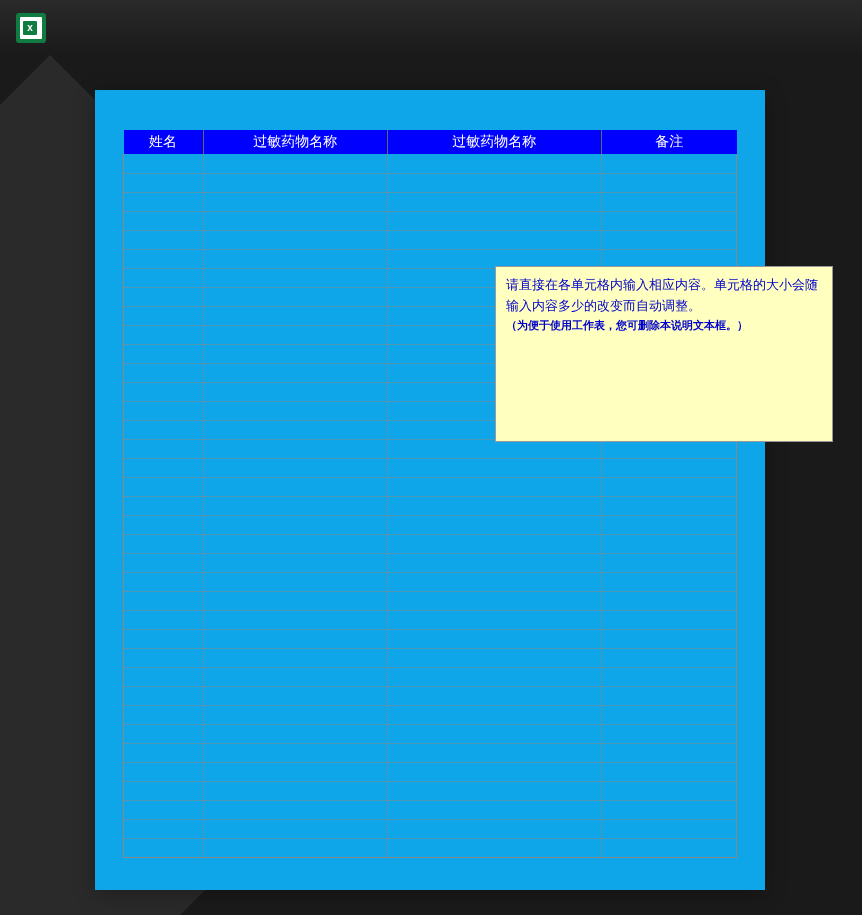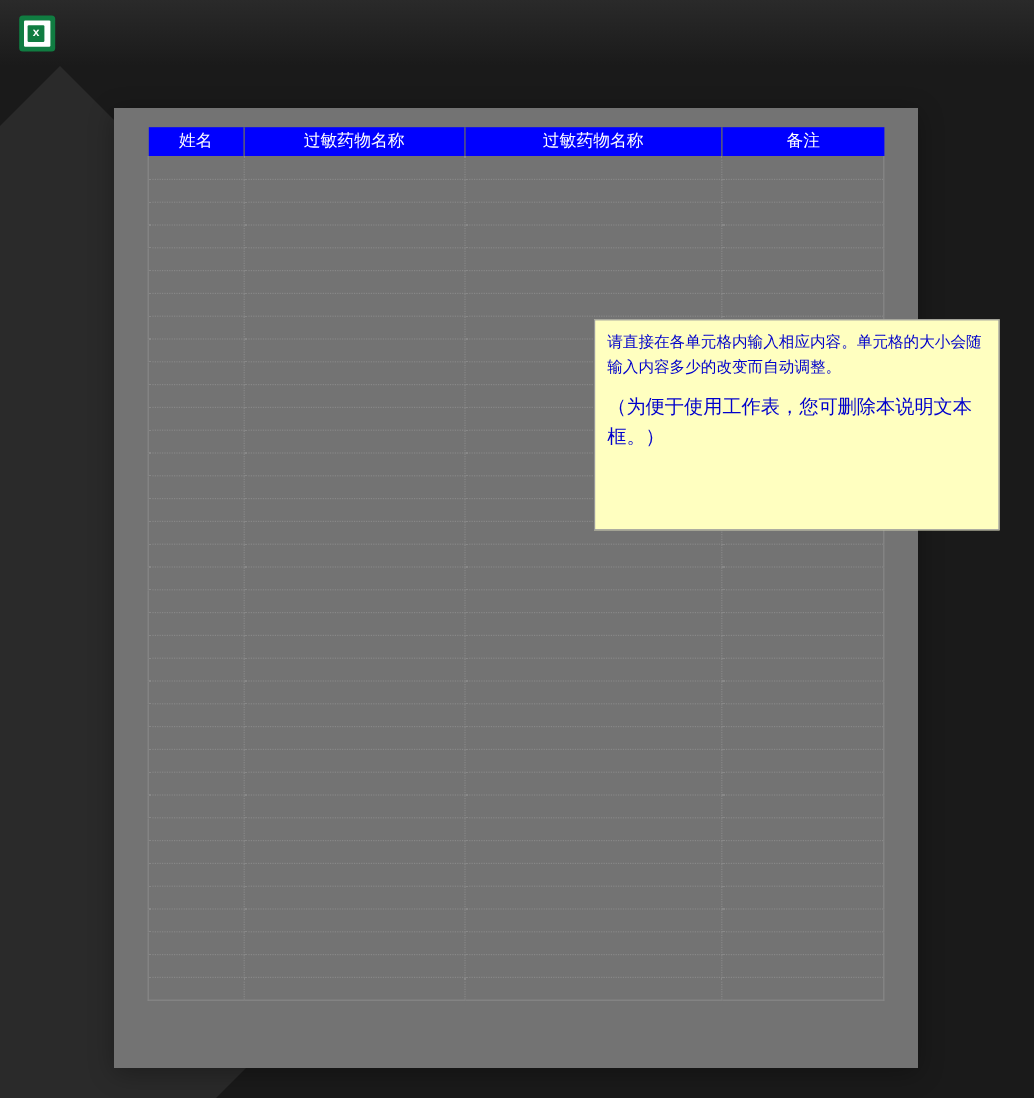--- a/index.html
+++ b/index.html
@@ -81,24 +81,24 @@
       color: #fff;
       font-size: 20px;
       font-weight: 400;
     }
     .document-container {
       position: absolute;
       top: 90px;
       left: 95px;
       width: 670px;
       height: 800px;
-      background: #737373;
+      background: #0ea5e9;
       box-shadow: 0 4px 20px rgba(0,0,0,0.3);
       z-index: 5;
-      padding: 16px 28px 28px 28px;
+      padding: 40px 28px 28px 28px;
     }
     .spreadsheet {
       width: 100%;
       border-collapse: collapse;
     }
     .spreadsheet th {
       background: #0000ff;
       color: #fff;
       font-weight: normal;
       font-size: 14px;
@@ -139,22 +139,23 @@
       padding: 8px 10px;
       font-size: 13px;
       line-height: 1.6;
       z-index: 20;
     }
     .note-line1 {
       color: #0000cc;
     }
     .note-line2 {
       color: #0000cc;
-      font-size: 16px;
-      margin-top: 10px;
+      font-size: 11px;
+      margin-top: 0;
+      font-weight: bold;
     }
   </style>
 </head>
 <body>
 
 <div class="bg-shape"></div>
 
 <div class="header-bar">
   <div class="excel-icon">
     <div class="excel-icon-inner">

